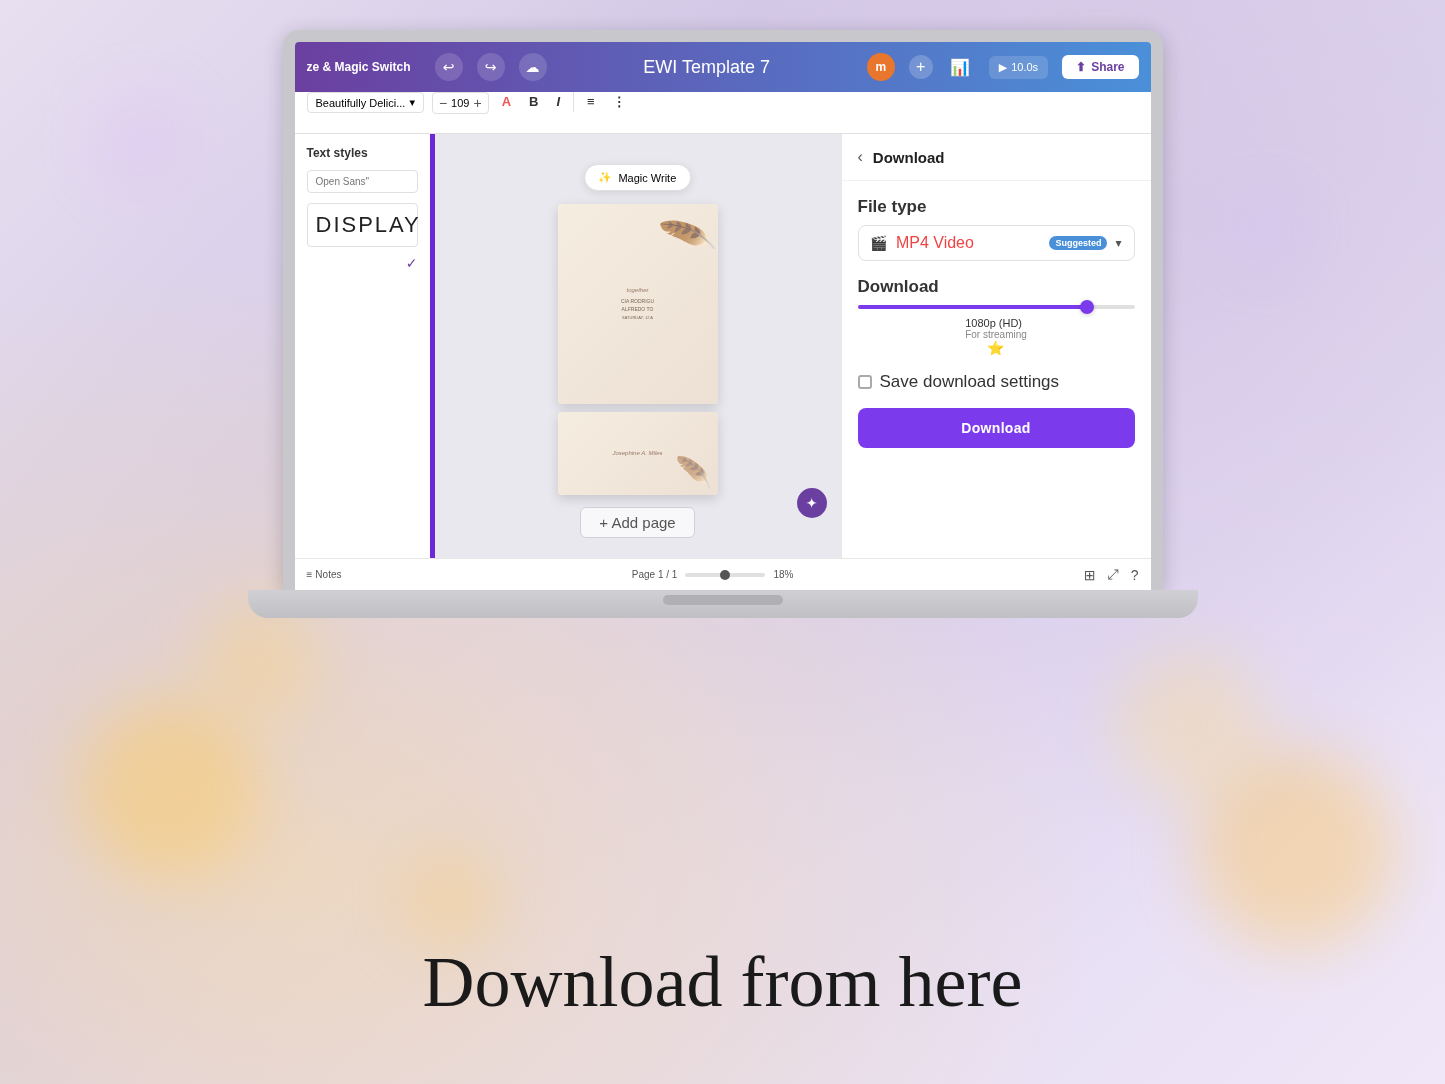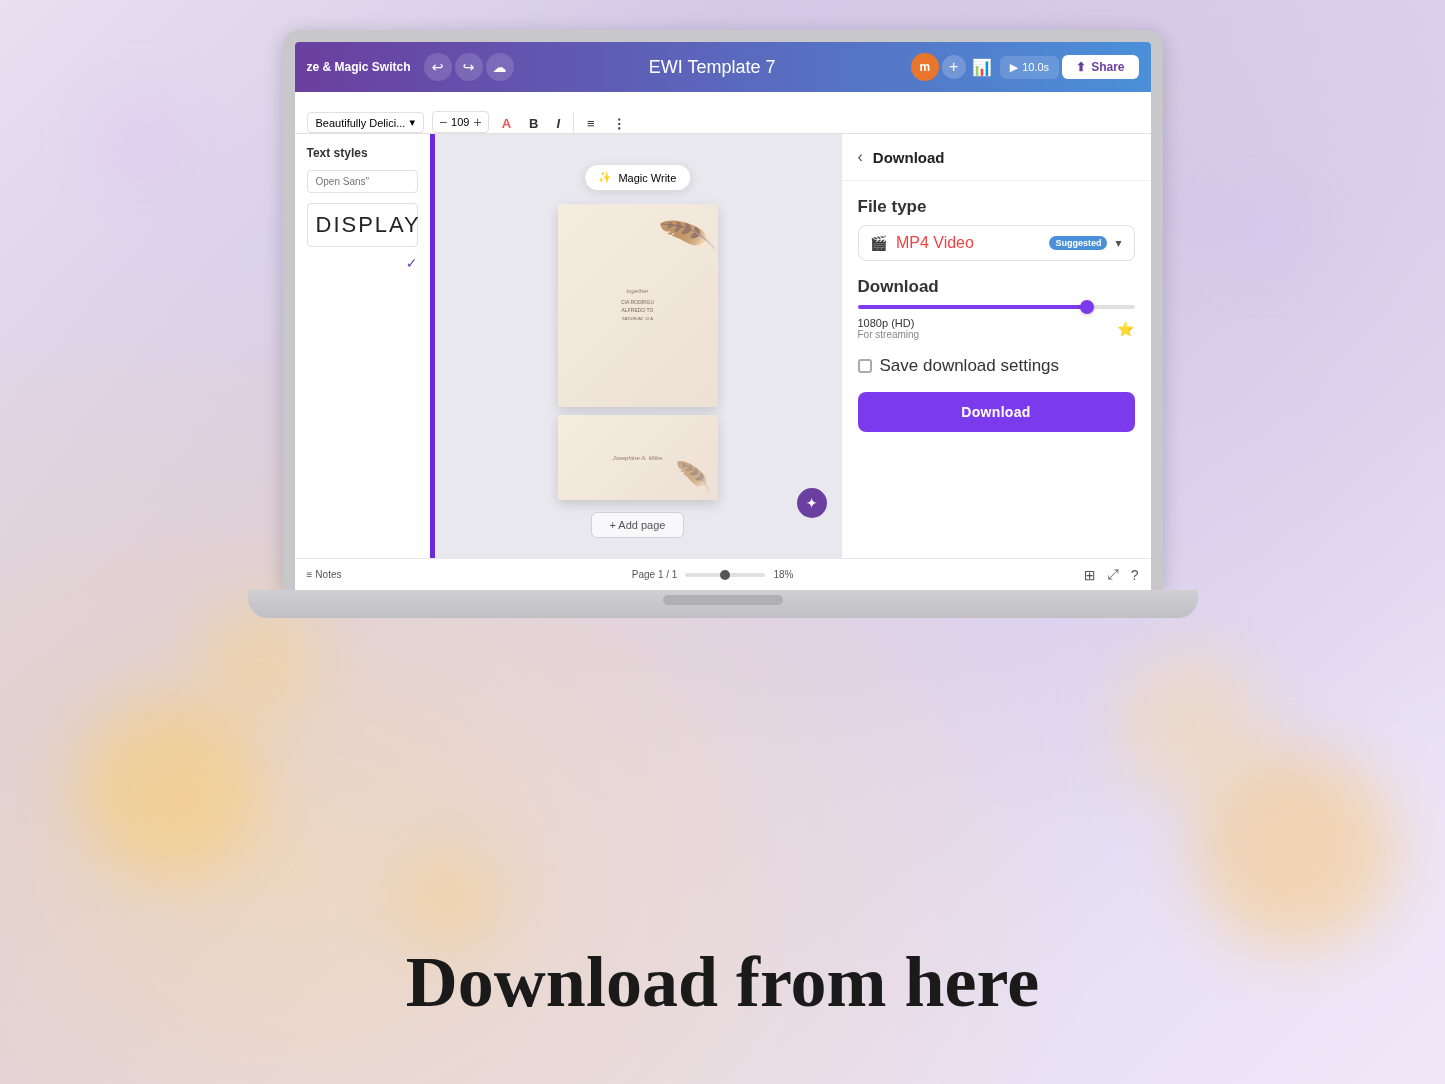--- a/index.html
+++ b/index.html
@@ -23,21 +23,21 @@
       pointer-events: none;
     }
 
     
     .bottom-text {
       position: absolute;
       bottom: 60px;
       left: 50%;
       transform: translateX(-50%);
       font-size: 72px;
-      font-weight: 700;
+      font-weight: 400;
       color: #1a1a1a;
       white-space: nowrap;
       font-family: Georgia, serif;
     }
 
     
     .laptop-wrapper {
       position: absolute;
       top: 30px;
       left: 50%;
@@ -88,21 +88,21 @@
       flex-direction: column;
     }
 
     
     .top-bar {
       height: 50px;
       background: linear-gradient(90deg, #6b3fa0 0%, #4a90d9 100%);
       display: flex;
       align-items: center;
       padding: 0 12px;
-      gap: 3px;
+      gap: 14px;
       flex-shrink: 0;
     }
 
     .top-bar-title {
       color: white;
       font-size: 18px;
       font-weight: 500;
       flex: 1;
       text-align: center;
     }
@@ -190,21 +190,21 @@
       cursor: pointer;
       padding: 4px;
     }
 
     
     .toolbar {
       height: 42px;
       background: white;
       border-bottom: 1px solid #e0e0e0;
       display: flex;
-      align-items: flex-end;
+      align-items: flex-start;
       padding: 0 12px;
       gap: 8px;
       flex-shrink: 0;
     }
 
     .font-select {
       background: white;
       border: 1px solid #e0e0e0;
       border-radius: 4px;
       padding: 3px 8px;
@@ -375,21 +375,21 @@
       opacity: 0.7;
       transform: rotate(-20deg);
     }
 
     .add-page-btn {
       margin-top: 12px;
       background: rgba(255,255,255,0.7);
       border: 1px solid #d0d0d8;
       border-radius: 6px;
       padding: 6px 18px;
-      font-size: 11px;
+      font-size: 15px;
       color: #555;
       cursor: pointer;
     }
 
     
     .download-panel {
       width: 310px;
       background: white;
       border-left: 1px solid #e8e8e8;
       flex-shrink: 0;
@@ -498,20 +498,21 @@
       left: 83%;
       transform: translateX(-50%);
       box-shadow: 0 1px 4px rgba(0,0,0,0.2);
     }
 
     .quality-info {
       display: flex;
       align-items: center;
       justify-content: space-between;
       margin-top: 8px;
+      flex-direction: column;
     }
 
     .quality-label {
       font-size: 11px;
       color: #333;
       font-weight: 500;
     }
 
     .quality-sub {
       font-size: 10px;

